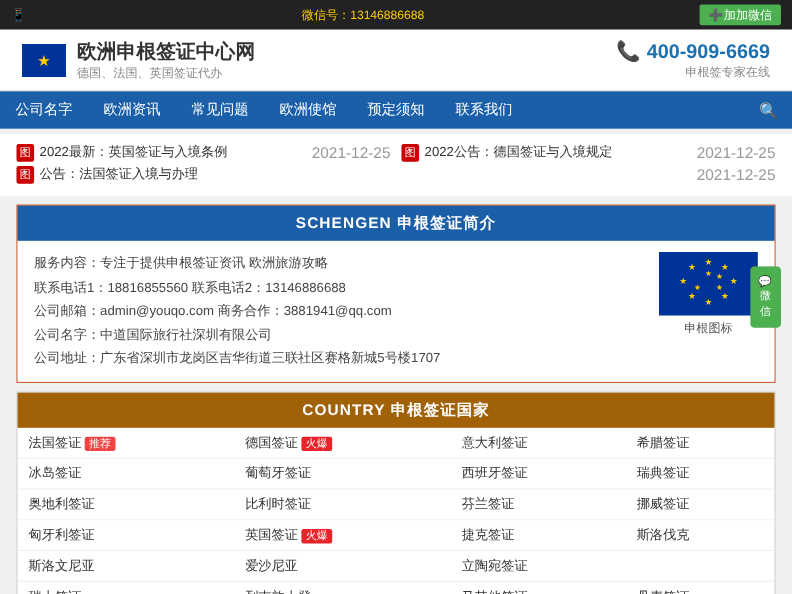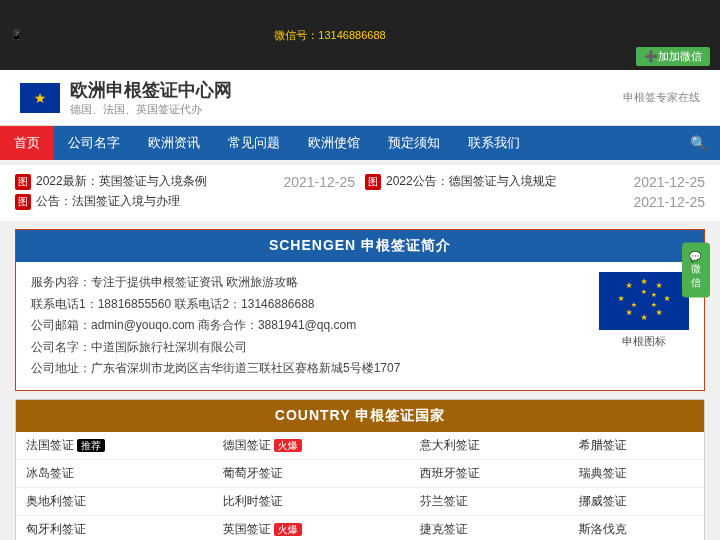--- a/index.html
+++ b/index.html
@@ -1,21 +1,21 @@
 <!DOCTYPE html>
 <html><head>
   <meta charset="utf-8">
   <style>
     * { margin: 0; padding: 0; box-sizing: border-box; }
     body { font-family: "Microsoft YaHei", Arial, sans-serif; font-size: 12px; background: #f0f0f0; width: 720px; overflow-x: hidden; }
 
     
     .top-bar { background: #222; color: #fff; font-size: 11px; padding: 4px 10px; display: flex; justify-content: space-between; align-items: center; }
     .top-bar-center { color: #ffcc00; }
-    .top-bar-right { background: #4caf50; color: #fff; padding: 2px 8px; border-radius: 2px; font-size: 11px; margin-top: 43px; }
+    .top-bar-right { background: #4caf50; color: #fff; padding: 2px 8px; border-radius: 2px; font-size: 11px; }
 
     
     .header { background: #fff; padding: 8px 20px; display: flex; align-items: center; justify-content: space-between; border-bottom: 1px solid #ddd; }
     .header-left { display: flex; align-items: center; gap: 10px; }
     .header-logo { width: 40px; height: 30px; }
     .header-title { }
     .header-title .main-title { font-size: 18px; font-weight: bold; color: #333; text-align: center; }
     .header-title .sub-title { font-size: 11px; color: #888; }
     .header-right { text-align: right; }
     .header-phone { font-size: 18px; color: #1a6faf; font-weight: bold; }
@@ -45,21 +45,21 @@
     .schengen-intro-text { flex: 1; font-size: 12px; color: #444; line-height: 1.8; }
     .schengen-intro-flag { display: flex; flex-direction: column; align-items: center; }
     .flag-caption { font-size: 11px; color: #555; margin-top: 4px; }
 
     
     .country-section { margin: 8px 15px; border: 1px solid #ccc; }
     .country-header { background: #a16207; color: #fff; text-align: center; padding: 7px; font-size: 14px; font-weight: bold; letter-spacing: 1px; }
     .country-table { background: #fff; width: 100%; border-collapse: collapse; }
     .country-table td { padding: 5px 10px; font-size: 12px; color: #333; border-bottom: 1px solid #f0f0f0; }
     .country-table tr:last-child td { border-bottom: none; }
-    .badge-hot { background: #000000; color: #fff; font-size: 10px; padding: 1px 4px; border-radius: 2px; margin-left: 3px; }
+    .badge-hot { background: #ef4444; color: #fff; font-size: 10px; padding: 1px 4px; border-radius: 2px; margin-left: 3px; }
     .badge-fire { background: #e8232a; color: #fff; font-size: 10px; padding: 1px 4px; border-radius: 2px; margin-left: 3px; }
 
     
     .float-wechat { position: fixed; right: 10px; top: 50%; transform: translateY(-50%); background: #4caf50; color: #fff; padding: 8px 5px; border-radius: 4px; font-size: 10px; text-align: center; width: 28px; cursor: pointer; }
 
     
     .eu-flag-svg { width: 90px; height: 58px; }
   </style>
 </head>
 <body>
@@ -76,26 +76,29 @@
     <svg class="header-logo" viewBox="0 0 40 30" xmlns="http://www.w3.org/2000/svg">
       <rect width="40" height="30" fill="#003399"></rect>
       <text x="20" y="20" text-anchor="middle" font-size="14" fill="#ffcc00">★</text>
     </svg>
     <div class="header-title">
       <div class="main-title">欧洲申根签证中心网</div>
       <div class="sub-title">德国、法国、英国签证代办</div>
     </div>
   </div>
   <div class="header-right">
+    <div class="header-phone">
+      <span>📞</span>
+      <span>400-909-6669</span>
+    </div>
     <div class="header-phone-sub">申根签专家在线</div>
   </div>
 </div>
 
 <nav class="nav">
-  <a class="nav-item active">首页</a>
   <a class="nav-item">公司名字</a>
   <a class="nav-item">欧洲资讯</a>
   <a class="nav-item">常见问题</a>
   <a class="nav-item">欧洲使馆</a>
   <a class="nav-item">预定须知</a>
   <a class="nav-item">联系我们</a>
   <span class="nav-search">🔍</span>
 </nav>
 
 <div class="news-section">

